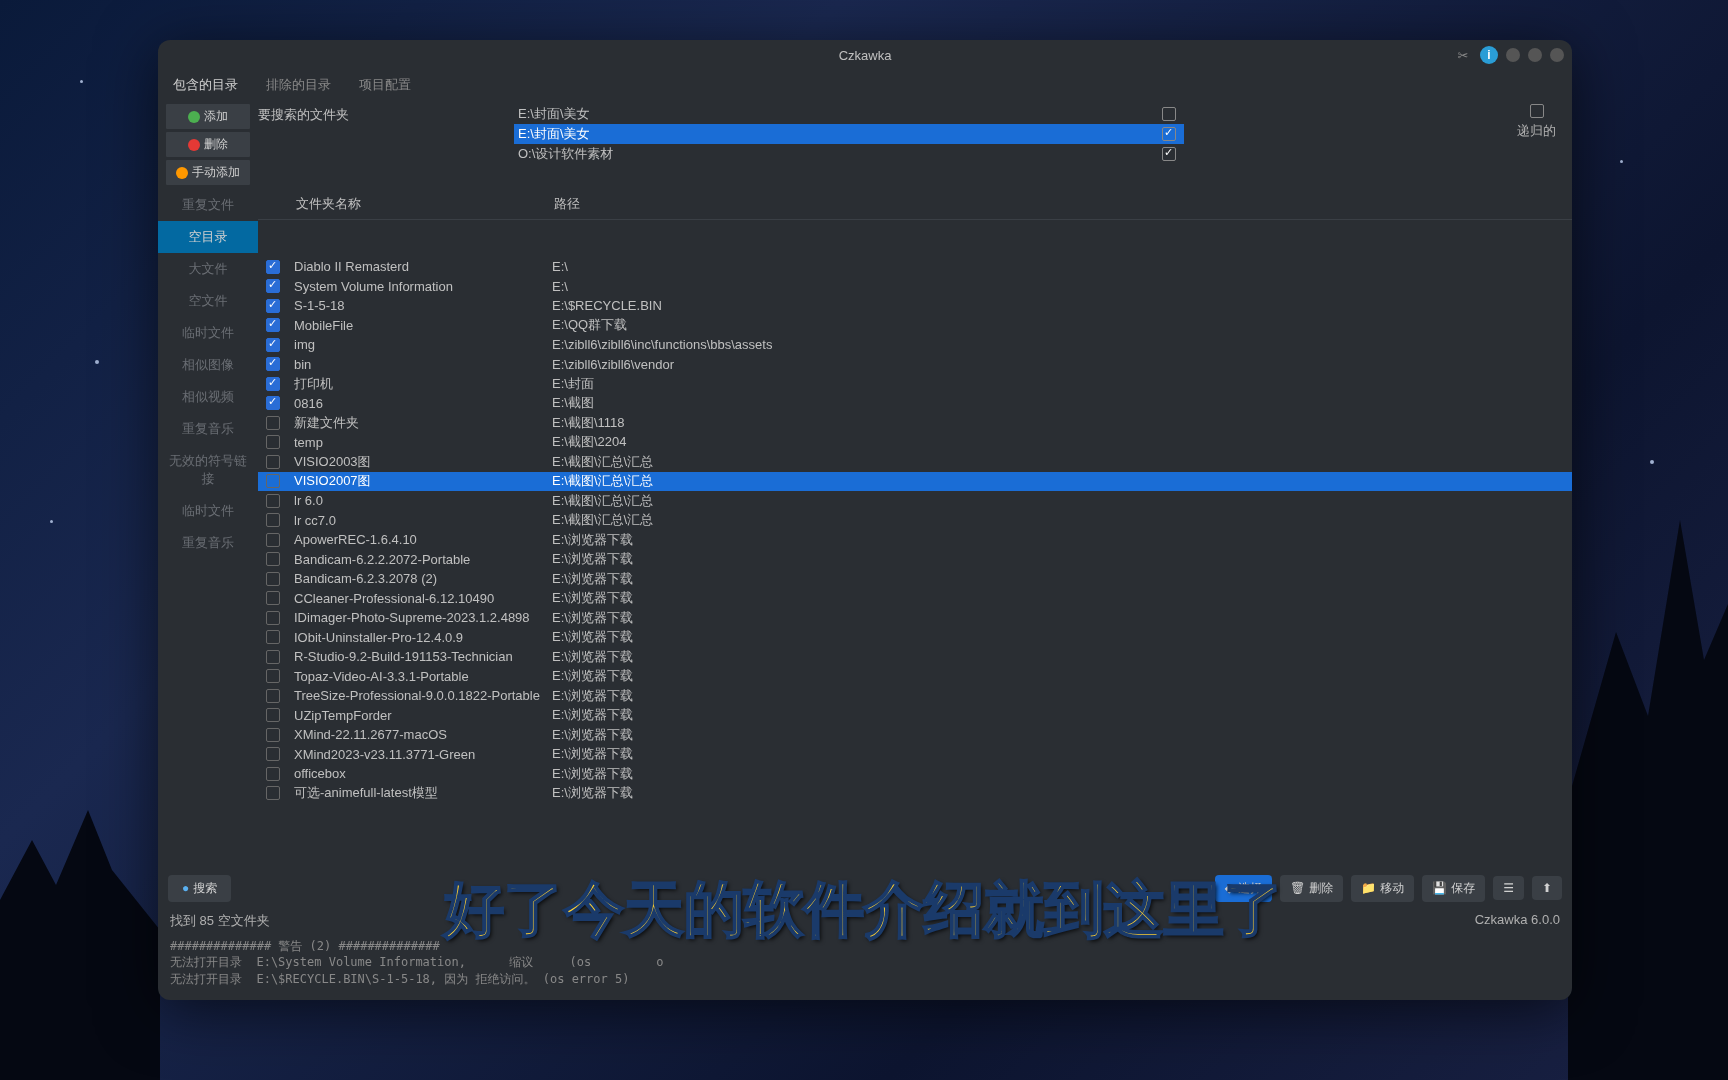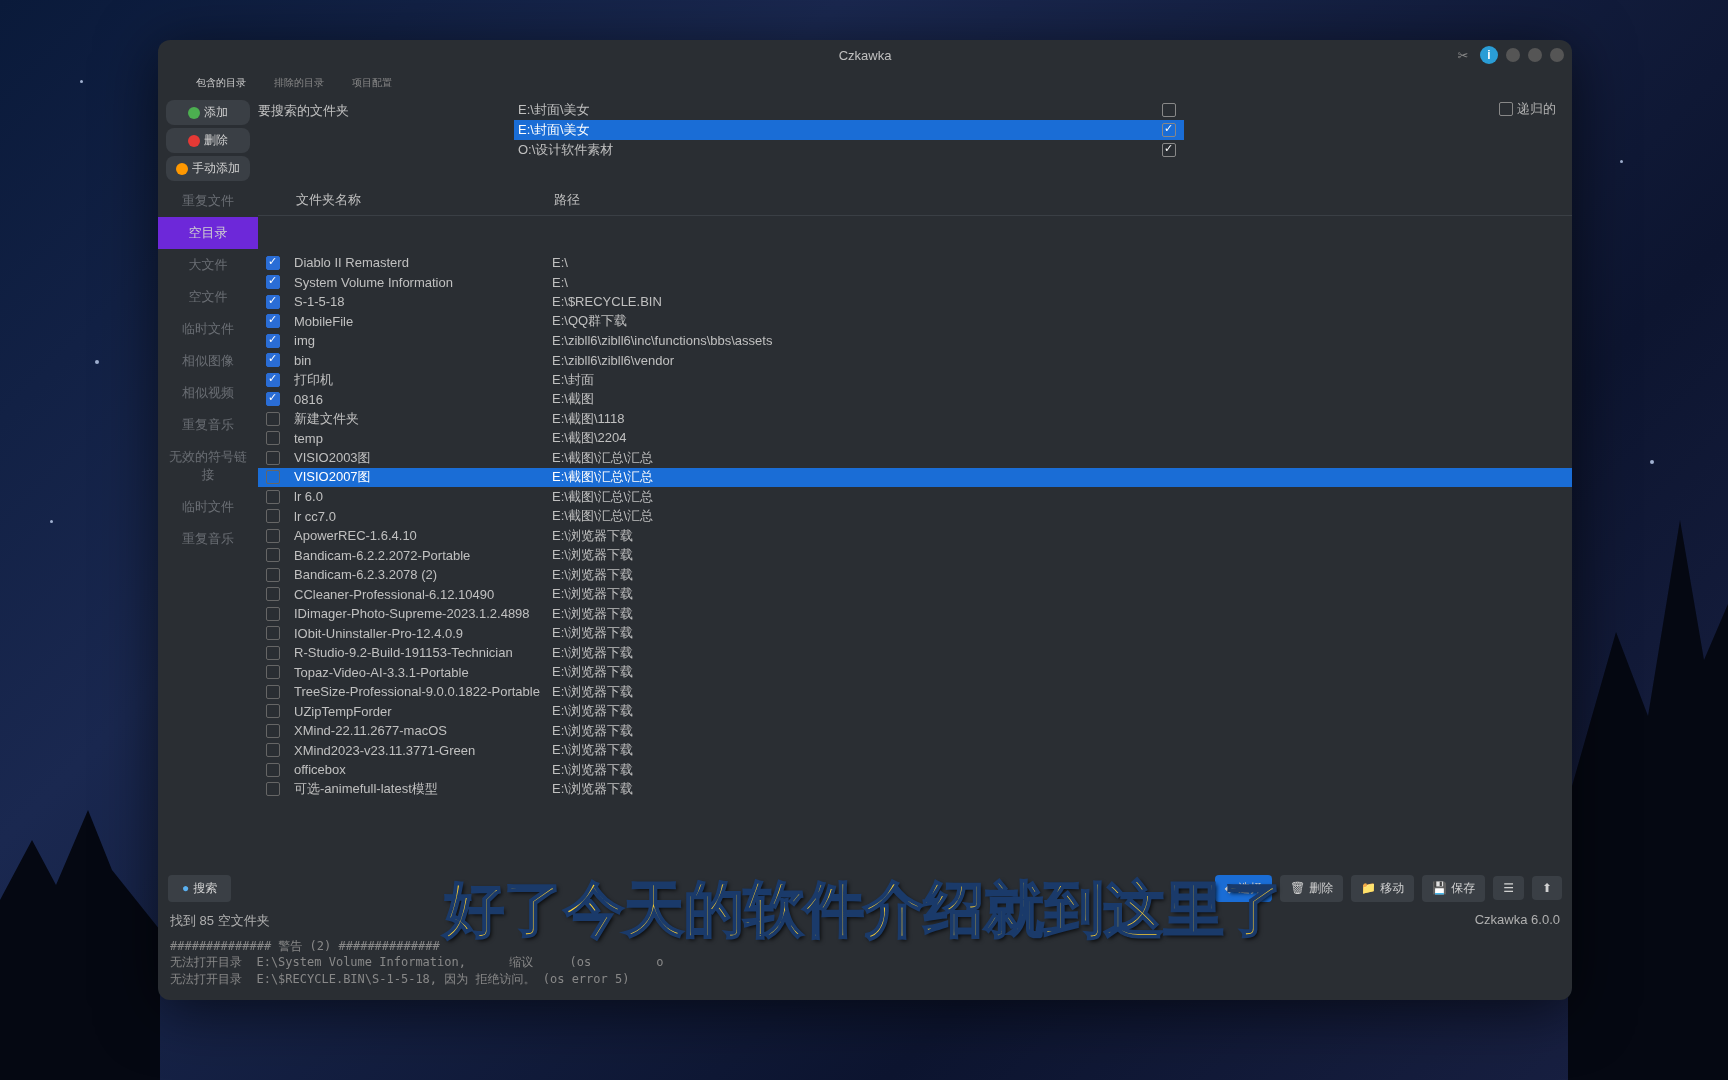--- a/index.html
+++ b/index.html
@@ -4,45 +4,45 @@
 <style>
 * { margin:0; padding:0; box-sizing:border-box; font-family:"Segoe UI",Arial,sans-serif; }
 body { width:1728px; height:1080px; background:linear-gradient(135deg,#0a1a3a 0%,#1a2850 30%,#0d1530 70%,#1a2245 100%); position:relative; overflow:hidden; }
 .star { position:absolute; background:#a0b0d0; border-radius:50%; }
 .tree { position:absolute; background:#050812; }
 .window { position:absolute; left:158px; top:40px; width:1414px; height:960px; background:#2a2e33; border-radius:12px; display:flex; flex-direction:column; overflow:hidden; box-shadow:0 10px 60px rgba(0,0,0,0.6); }
 .titlebar { height:30px; display:flex; align-items:center; justify-content:center; position:relative; color:#c0c0c0; font-size:13px; }
 .titlebar-icons { position:absolute; right:8px; display:flex; gap:8px; align-items:center; }
 .win-btn { width:14px; height:14px; border-radius:50%; background:#555; }
 .tool-icon { width:18px; height:18px; display:flex; align-items:center; justify-content:center; color:#888; }
-.tabs { display:flex; gap:0; padding:0 24px; font-size:10px; color:#b0b0b0; }
+.tabs { display:flex; gap:0; padding:0 1px; font-size:13px; color:#b0b0b0; }
 .tab { padding:6px 14px; cursor:pointer; color:#888; }
 .tab.active { color:#d0d0d0; }
 .toolbar { display:flex; padding:4px 8px; gap:8px; align-items:flex-start; }
 .btn-col { display:flex; flex-direction:column; gap:3px; }
-.tbtn { background:#3a3f45; color:#d0d0d0; font-size:12px; padding:4px 10px; border:none; border-radius:8px; display:flex; align-items:center; gap:4px; cursor:pointer; min-width:80px; justify-content:center; }
+.tbtn { background:#3a3f45; color:#d0d0d0; font-size:12px; padding:4px 10px; border:none; border-radius:1px; display:flex; align-items:center; gap:4px; cursor:pointer; min-width:80px; justify-content:center; }
 .tbtn .ic { width:12px; height:12px; border-radius:50%; display:inline-block; }
 .ic-add { background:#4caf50; }
 .ic-del { background:#e53935; }
 .ic-man { background:#ff9800; }
 .dir-area { flex:1; display:flex; flex-direction:row; font-size:13px; color:#c0c0c0; }
 .dir-headers { display:flex; padding:2px 0 4px 0; }
 .dir-h1 { width:256px; }
 .dir-h2 { flex:1; }
 .dir-row { display:flex; align-items:center; padding:1px 0; }
 .dir-row.sel { background:#1a6dd6; color:#fff; }
 .dir-path { width:648px; padding-left:4px; }
 .dir-check { width:14px; height:14px; border:1px solid #888; border-radius:2px; margin-right:8px; position:relative; }
 .dir-check.ck::after { content:"✓"; position:absolute; top:-2px; left:1px; color:#fff; font-size:11px; }
-.recurse { position:absolute; right:16px; display:flex; align-items:center; gap:4px; font-size:13px; color:#b0b0b0; }
+.recurse { position:absolute; right:16px; display:flex; align-items:center; gap:4px; font-size:13px; color:#b0b0b0;flex-direction:column; }
 .recurse .cb { width:14px; height:14px; border:1px solid #888; border-radius:2px; }
 .main { flex:1; display:flex; overflow:hidden; }
 .sidebar { width:100px; display:flex; flex-direction:column; font-size:13px; }
 .side-item { padding:7px 8px; text-align:center; color:#6a6e74; cursor:pointer; }
-.side-item.active { background:#6d28d9; color:#d0d0d0; }
+.side-item.active { background:#0369a1; color:#d0d0d0; }
 .results { flex:1; display:flex; flex-direction:column; overflow:hidden;gap:37px; }
 .res-header { display:flex; padding:6px 8px; font-size:13px; color:#c0c0c0; border-bottom:1px solid #3a3f45; }
 .res-h1 { width:30px; }
 .res-h2 { width:258px; }
 .res-h3 { flex:1; }
 .res-body { flex:1; overflow-y:auto; }
 .res-row { display:flex; align-items:center; padding:1px 8px; font-size:13px; color:#c0c0c0; height:19.5px; }
 .res-row.sel { background:#1a6dd6; color:#fff; }
 .res-cb { width:14px; height:14px; border:1px solid #666; border-radius:2px; margin-right:14px; position:relative; flex-shrink:0; }
 .res-cb.ck { background:#2a6dd6; border-color:#2a6dd6; }

